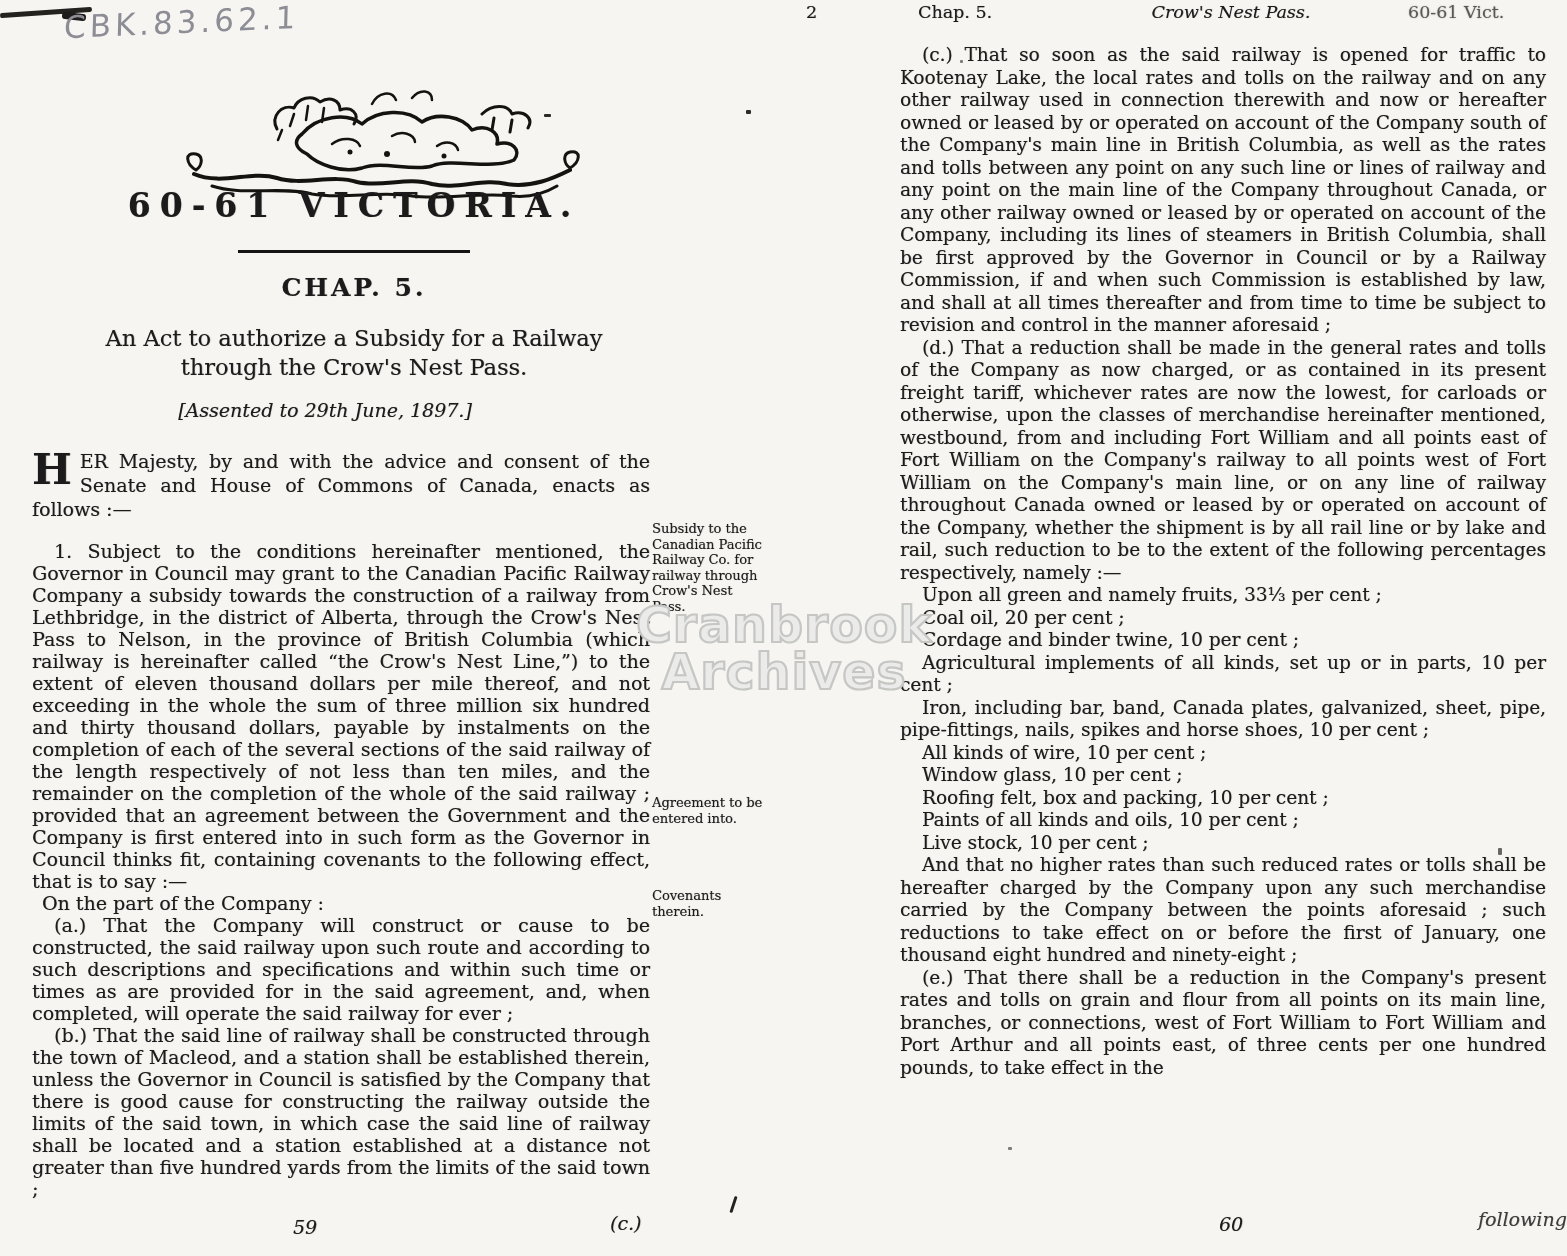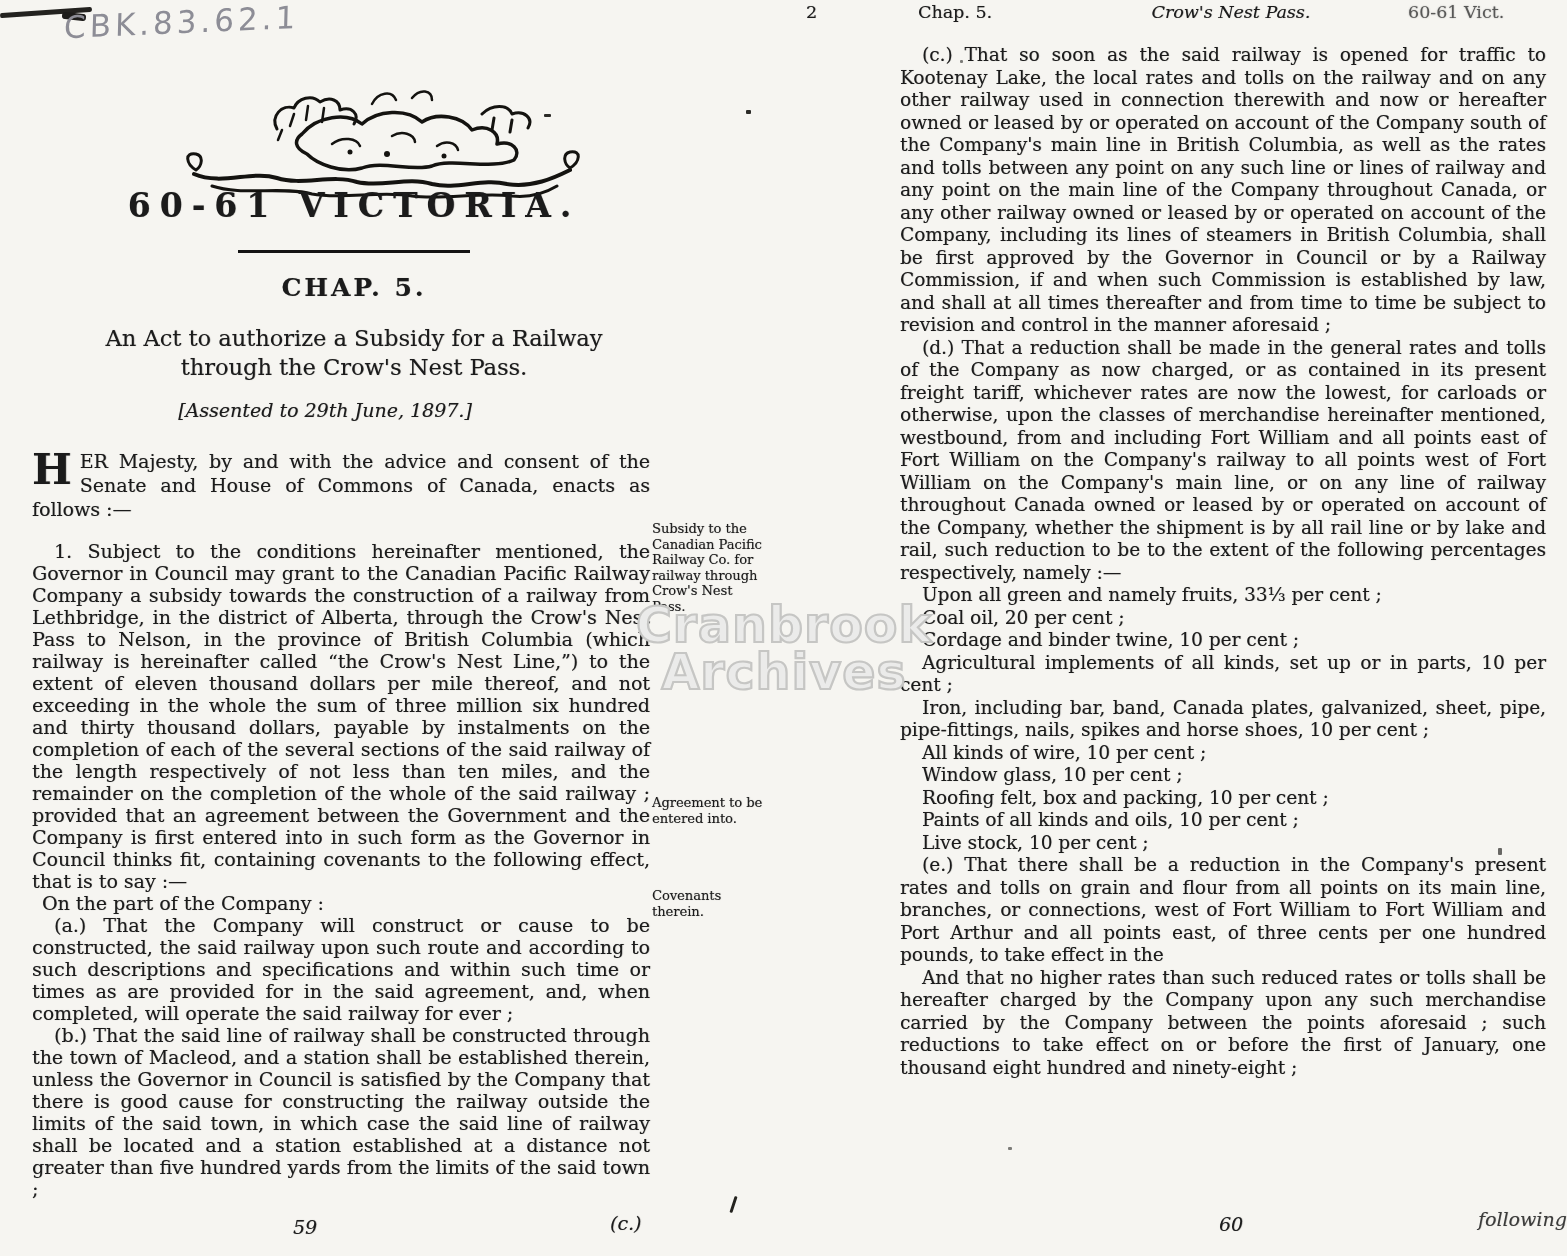--- a/index.html
+++ b/index.html
@@ -142,22 +142,22 @@
     <p class="para">Upon all green and namely fruits, 33⅓ per cent ;</p>
     <p class="para">Coal oil, 20 per cent ;</p>
     <p class="para">Cordage and binder twine, 10 per cent ;</p>
     <p class="para">Agricultural implements of all kinds, set up or in parts, 10 per cent ;</p>
     <p class="para">Iron, including bar, band, Canada plates, galvanized, sheet, pipe, pipe-fittings, nails, spikes and horse shoes, 10 per cent ;</p>
     <p class="para">All kinds of wire, 10 per cent ;</p>
     <p class="para">Window glass, 10 per cent ;</p>
     <p class="para">Roofing felt, box and packing, 10 per cent ;</p>
     <p class="para">Paints of all kinds and oils, 10 per cent ;</p>
     <p class="para">Live stock, 10 per cent ;</p>
+    <p class="para">And that no higher rates than such reduced rates or tolls shall be hereafter charged by the Company upon any such merchandise carried by the Company between the points aforesaid ; such reductions to take effect on or before the first of January, one thousand eight hundred and ninety-eight ;</p>
     <p class="para">(e.) That there shall be a reduction in the Company's present rates and tolls on grain and flour from all points on its main line, branches, or connections, west of Fort William to Fort William and Port Arthur and all points east, of three cents per one hundred pounds, to take effect in the</p>
-    <p class="para">And that no higher rates than such reduced rates or tolls shall be hereafter charged by the Company upon any such merchandise carried by the Company between the points aforesaid ; such reductions to take effect on or before the first of January, one thousand eight hundred and ninety-eight ;</p>
   </div>
 
   <div class="footer-item pg-right ink">60</div>
   <div class="footer-item catch-right ink">following</div>
 
   <div class="watermark"><span>Cranbrook</span><br><span>Archives</span></div>
 
   <div class="speck sp-a"></div>
   <div class="speck sp-b"></div>
   <div class="speck sp-c"></div>

